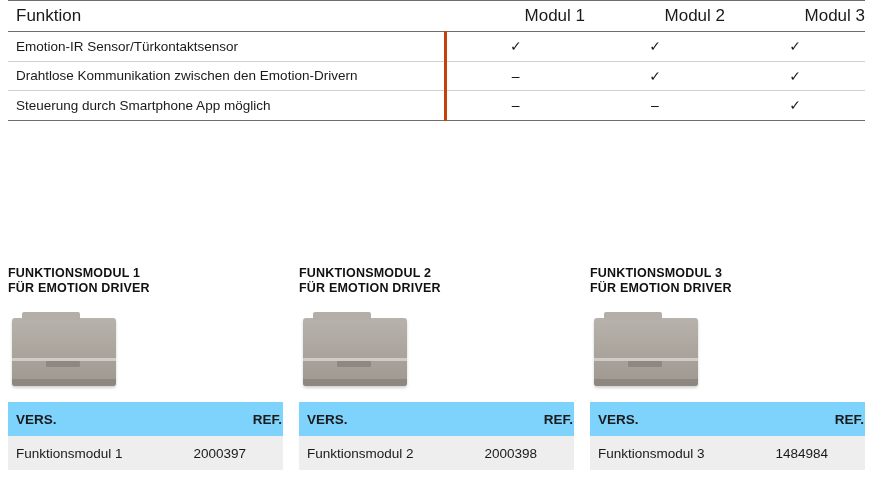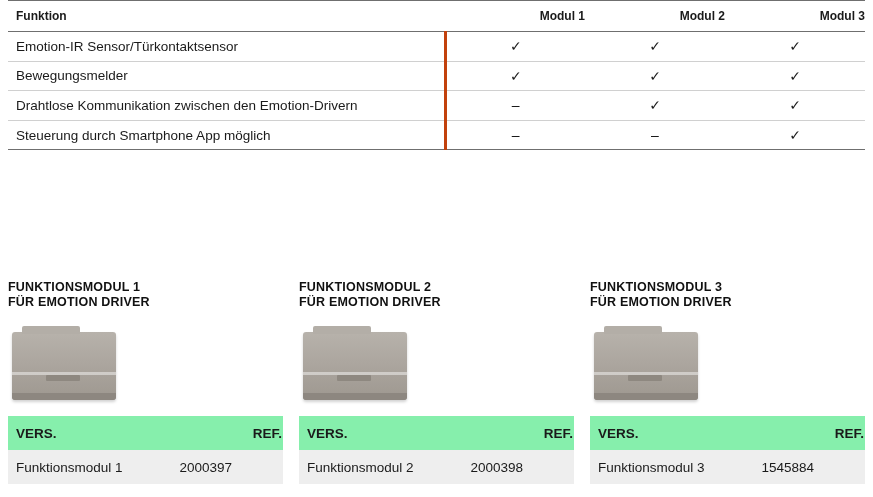--- a/index.html
+++ b/index.html
@@ -29,22 +29,22 @@
   }
   table.compare col.c-func { width: 437px; }
   table.compare col.c-mod  { width: 140px; }
 
   table.compare th, table.compare td {
     padding: 0;
     height: 28.6px;
     vertical-align: middle;
   }
   table.compare thead th {
-    font-size: 12px;
-    font-weight: bold;
+    font-size: 17px;
+    font-weight: normal;
     border-top: 1.5px solid #6f6f6f;
     border-bottom: 1.5px solid #6f6f6f;
     height: 30px;
   }
   table.compare thead th.func-head {
     text-align: left;
     padding-left: 8px;
   }
   table.compare thead th.mod-head {
     text-align: right;
@@ -62,21 +62,21 @@
   }
   table.compare td.mark {
     text-align: center;
     font-size: 14px;
   }
 
   
   .modules {
     position: absolute;
     left: 0;
-    top: 280px;
+    top: 266px;
     width: 873px;
     display: flex;
   }
   .module {
     width: 291px;
     box-sizing: border-box;
     padding: 0 8px;
   }
   .module-title {
     font-size: 12.5px;
@@ -146,31 +146,31 @@
     border-collapse: collapse;
     table-layout: fixed;
     font-size: 13.5px;
     margin-top: 8px;
   }
   .ref-table th, .ref-table td {
     height: 32px;
     vertical-align: middle;
   }
   .ref-table thead th {
-    background: #86efac;
+    background: #7dd3fc;
     font-weight: bold;
     font-size: 13.5px;
   }
   .ref-table thead th.l { text-align: left;  padding-left: 8px; }
   .ref-table thead th.r { text-align: right; }
   .ref-table tbody td {
     background: #eeeeee;
   }
   .ref-table tbody td.l { text-align: left;  padding-left: 8px; }
-  .ref-table tbody td.r { text-align: left; padding-right: 23px; }
+  .ref-table tbody td.r { text-align: center; padding-right: 23px; }
 </style>
 </head>
 <body>
 
 <div class="compare-wrap">
   <table class="compare">
     <colgroup>
       <col class="c-func">
         <col class="c-mod">
         <col class="c-mod">
@@ -185,26 +185,20 @@
       </tr>
     </thead>
     <tbody>
       <tr>
         <td class="func">Emotion-IR Sensor/Türkontaktsensor</td>
         <td class="mark">✓</td>
         <td class="mark">✓</td>
         <td class="mark">✓</td>
       </tr>
       <tr>
-        <td class="func">Bewegungsmelder</td>
-        <td class="mark">✓</td>
-        <td class="mark">✓</td>
-        <td class="mark">✓</td>
-      </tr>
-      <tr>
         <td class="func">Drahtlose Kommunikation zwischen den Emotion-Drivern</td>
         <td class="mark">–</td>
         <td class="mark">✓</td>
         <td class="mark">✓</td>
       </tr>
       <tr>
         <td class="func">Steuerung durch Smartphone App möglich</td>
         <td class="mark">–</td>
         <td class="mark">–</td>
         <td class="mark">✓</td>
@@ -295,19 +289,19 @@
         </colgroup>
       <thead>
         <tr>
           <th class="l">VERS.</th>
           <th class="r">REF.</th>
         </tr>
       </thead>
       <tbody>
         <tr>
           <td class="l">Funktionsmodul 3</td>
-          <td class="r">1545884</td>
+          <td class="r">1484984</td>
         </tr>
       </tbody>
     </table>
   </div>
 
 </div>
 
 </body></html>

